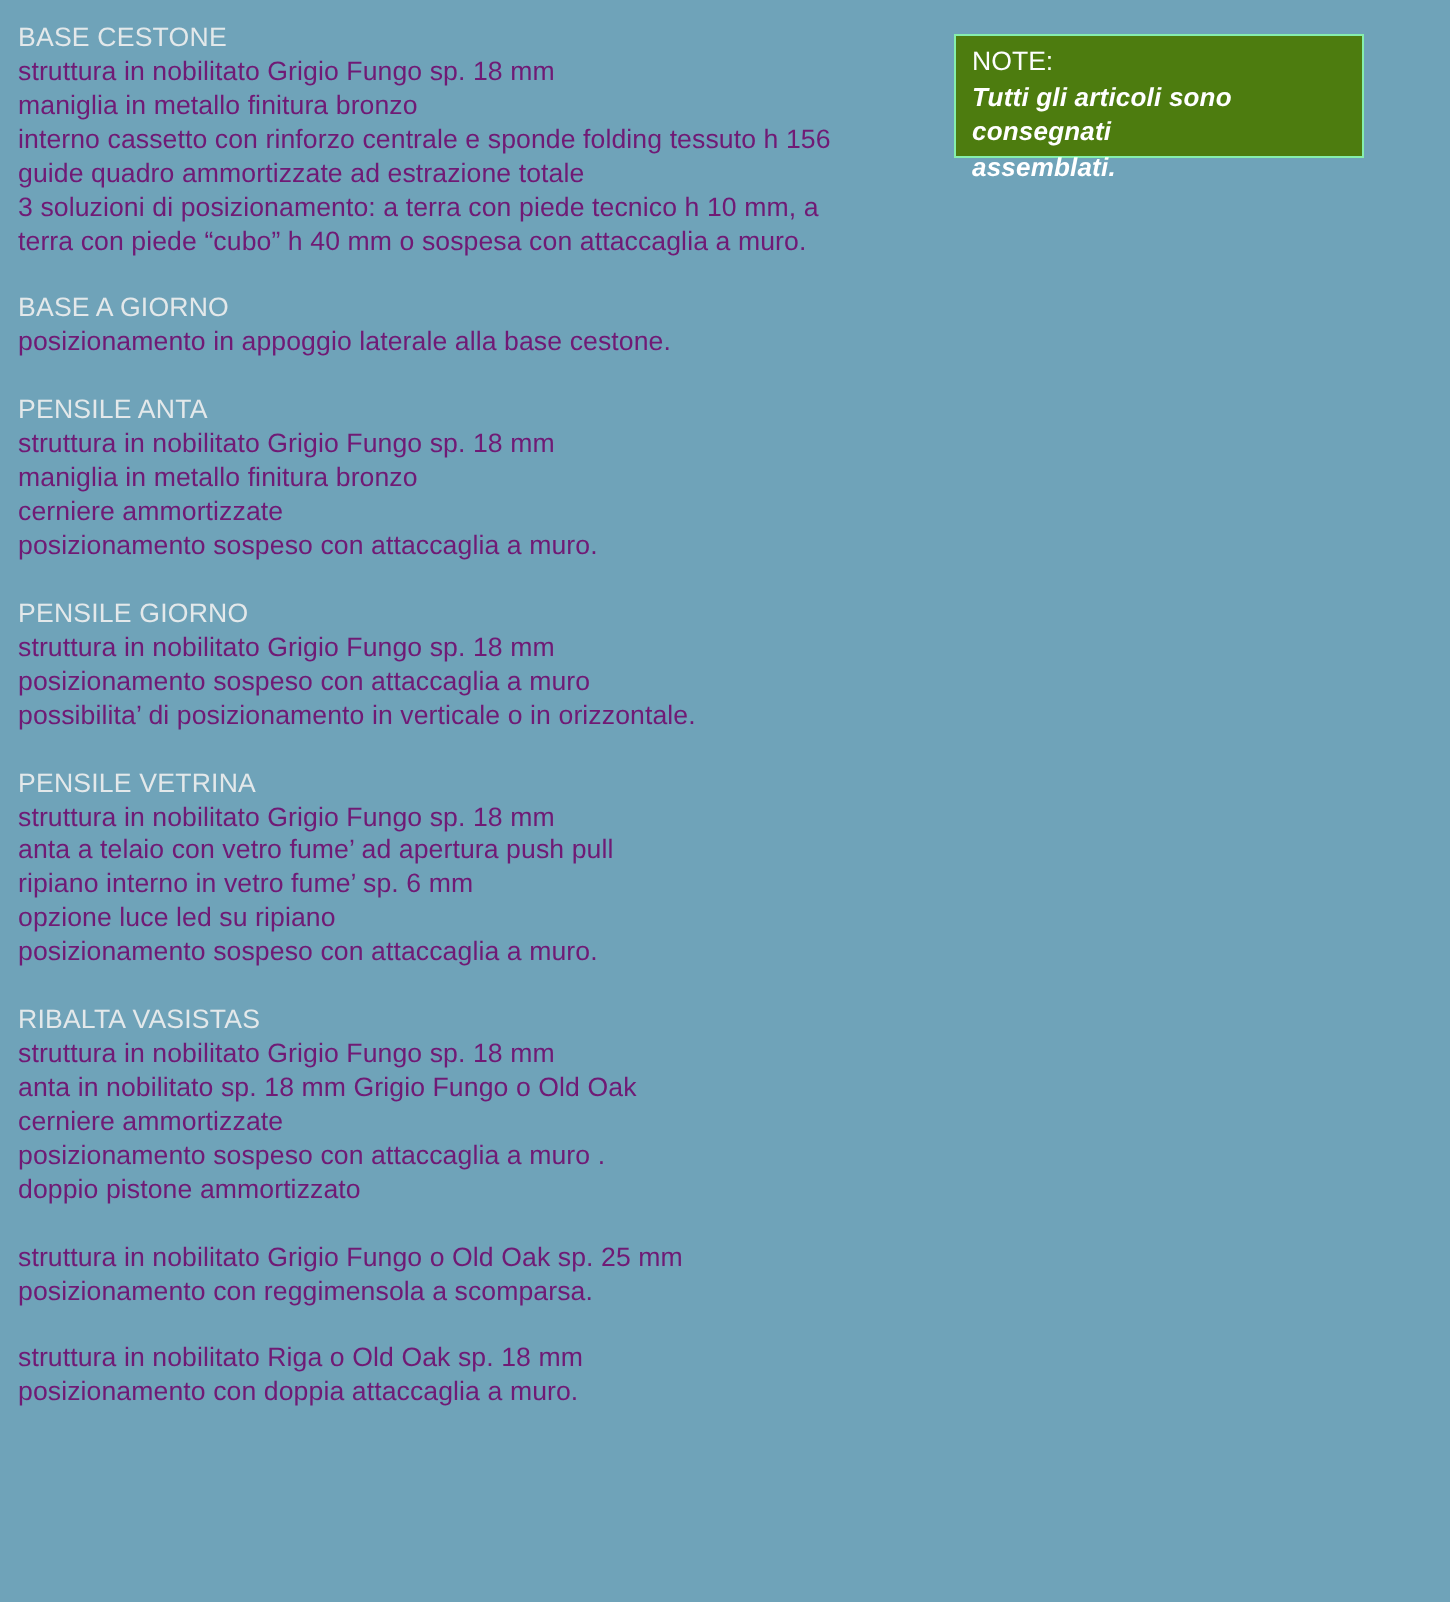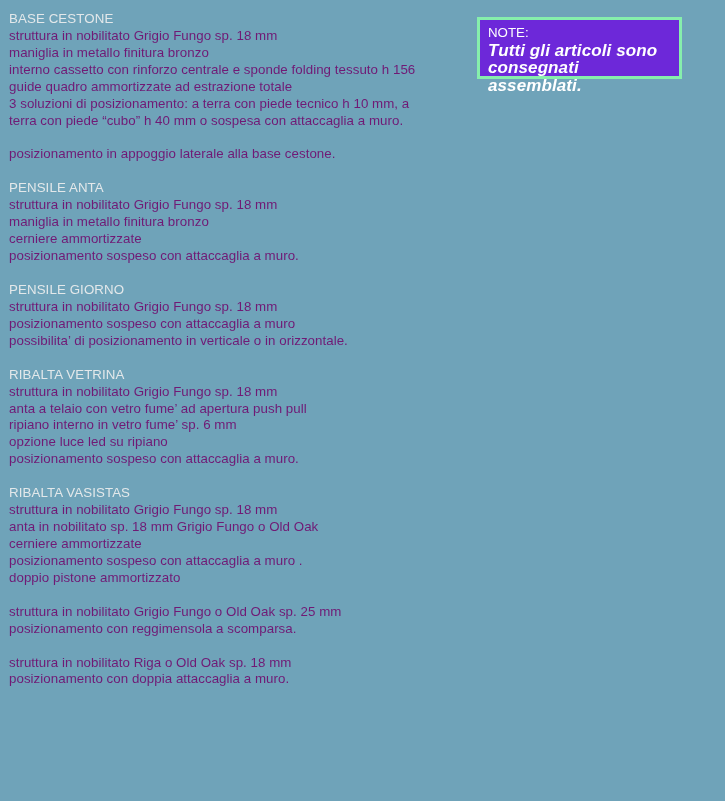--- a/index.html
+++ b/index.html
@@ -45,33 +45,33 @@
     letter-spacing: 0.05px;
     white-space: pre;
   }
   .note-box {
     position: absolute;
     left: 477px;
     top: 17px;
     width: 205px;
     height: 62px;
     box-sizing: border-box;
-    background: #6d28d9;
-    border: 3px solid #86efac;
+    background: #4d7c0f;
+    border: 1px solid #86efac;
     padding: 4px 8px 4px 8px;
   }
   .note-title {
     color: #FDFEFE;
     font-size: 13.3px;
     line-height: 17.5px;
     font-weight: 400;
   }
   .note-line {
     color: #FFFFFF;
-    font-size: 17px;
+    font-size: 13px;
     line-height: 17.5px;
     font-weight: 700;
     font-style: italic;
     letter-spacing: 0.1px;
   }
 </style>
 </head>
 <body>
 
 <div class="page">
@@ -80,37 +80,38 @@
       <div class="section">
         <div class="section-title">BASE CESTONE</div>
         <div class="section-line">struttura in nobilitato Grigio Fungo sp. 18 mm</div>
         <div class="section-line">maniglia in metallo finitura bronzo</div>
         <div class="section-line">interno cassetto con rinforzo centrale e sponde folding tessuto h 156</div>
         <div class="section-line">guide quadro ammortizzate ad estrazione totale</div>
         <div class="section-line">3 soluzioni di posizionamento: a terra con piede tecnico h 10 mm, a</div>
         <div class="section-line">terra con piede “cubo” h 40 mm o sospesa con attaccaglia a muro.</div>
       </div>
       <div class="section">
+        <div class="section-title">BASE A GIORNO</div>
         <div class="section-line">posizionamento in appoggio laterale alla base cestone.</div>
       </div>
       <div class="section">
         <div class="section-title">PENSILE ANTA</div>
         <div class="section-line">struttura in nobilitato Grigio Fungo sp. 18 mm</div>
         <div class="section-line">maniglia in metallo finitura bronzo</div>
         <div class="section-line">cerniere ammortizzate</div>
         <div class="section-line">posizionamento sospeso con attaccaglia a muro.</div>
       </div>
       <div class="section">
         <div class="section-title">PENSILE GIORNO</div>
         <div class="section-line">struttura in nobilitato Grigio Fungo sp. 18 mm</div>
         <div class="section-line">posizionamento sospeso con attaccaglia a muro</div>
         <div class="section-line">possibilita’ di posizionamento in verticale o in orizzontale.</div>
       </div>
       <div class="section">
-        <div class="section-title">RIBALTA VETRINA</div>
+        <div class="section-title">PENSILE VETRINA</div>
         <div class="section-line">struttura in nobilitato Grigio Fungo sp. 18 mm</div>
         <div class="section-line">anta a telaio con vetro fume’ ad apertura push pull</div>
         <div class="section-line">ripiano interno in vetro fume’ sp. 6 mm</div>
         <div class="section-line">opzione luce led su ripiano</div>
         <div class="section-line">posizionamento sospeso con attaccaglia a muro.</div>
       </div>
       <div class="section">
         <div class="section-title">RIBALTA VASISTAS</div>
         <div class="section-line">struttura in nobilitato Grigio Fungo sp. 18 mm</div>
         <div class="section-line">anta in nobilitato sp. 18 mm Grigio Fungo o Old Oak</div>

